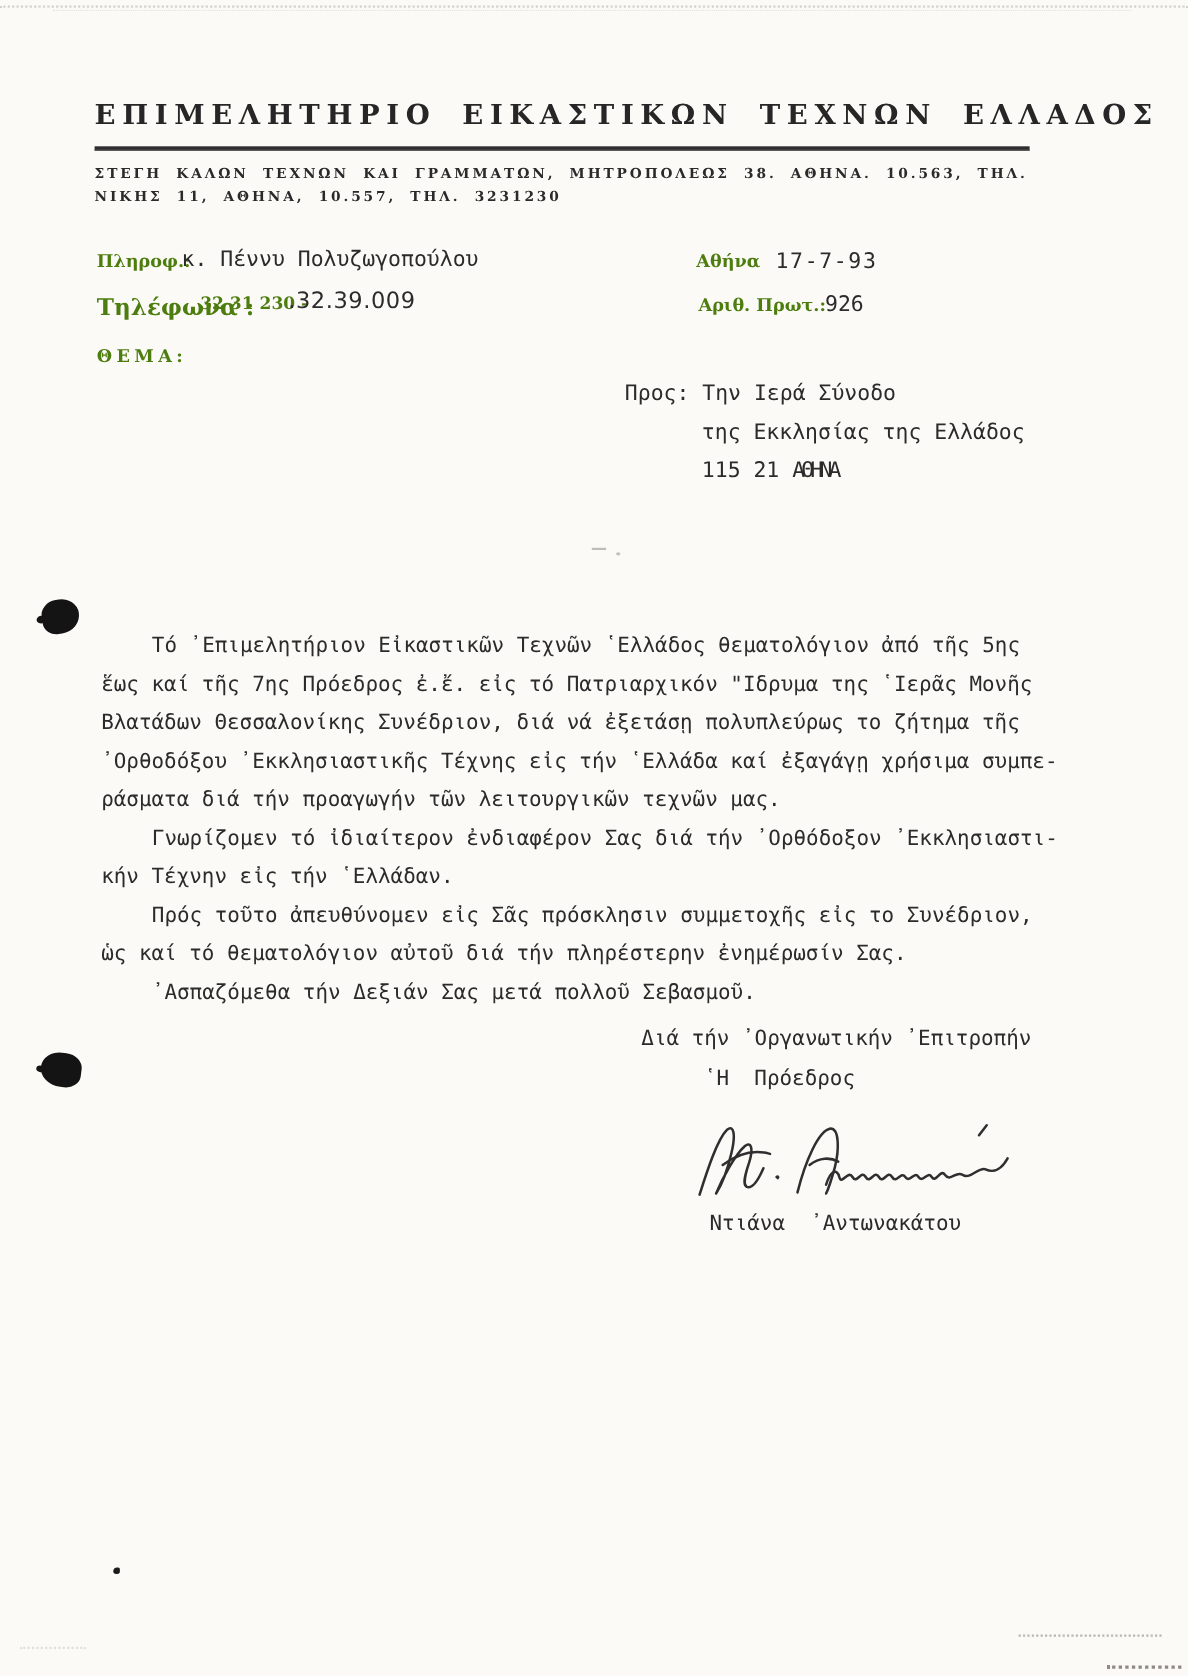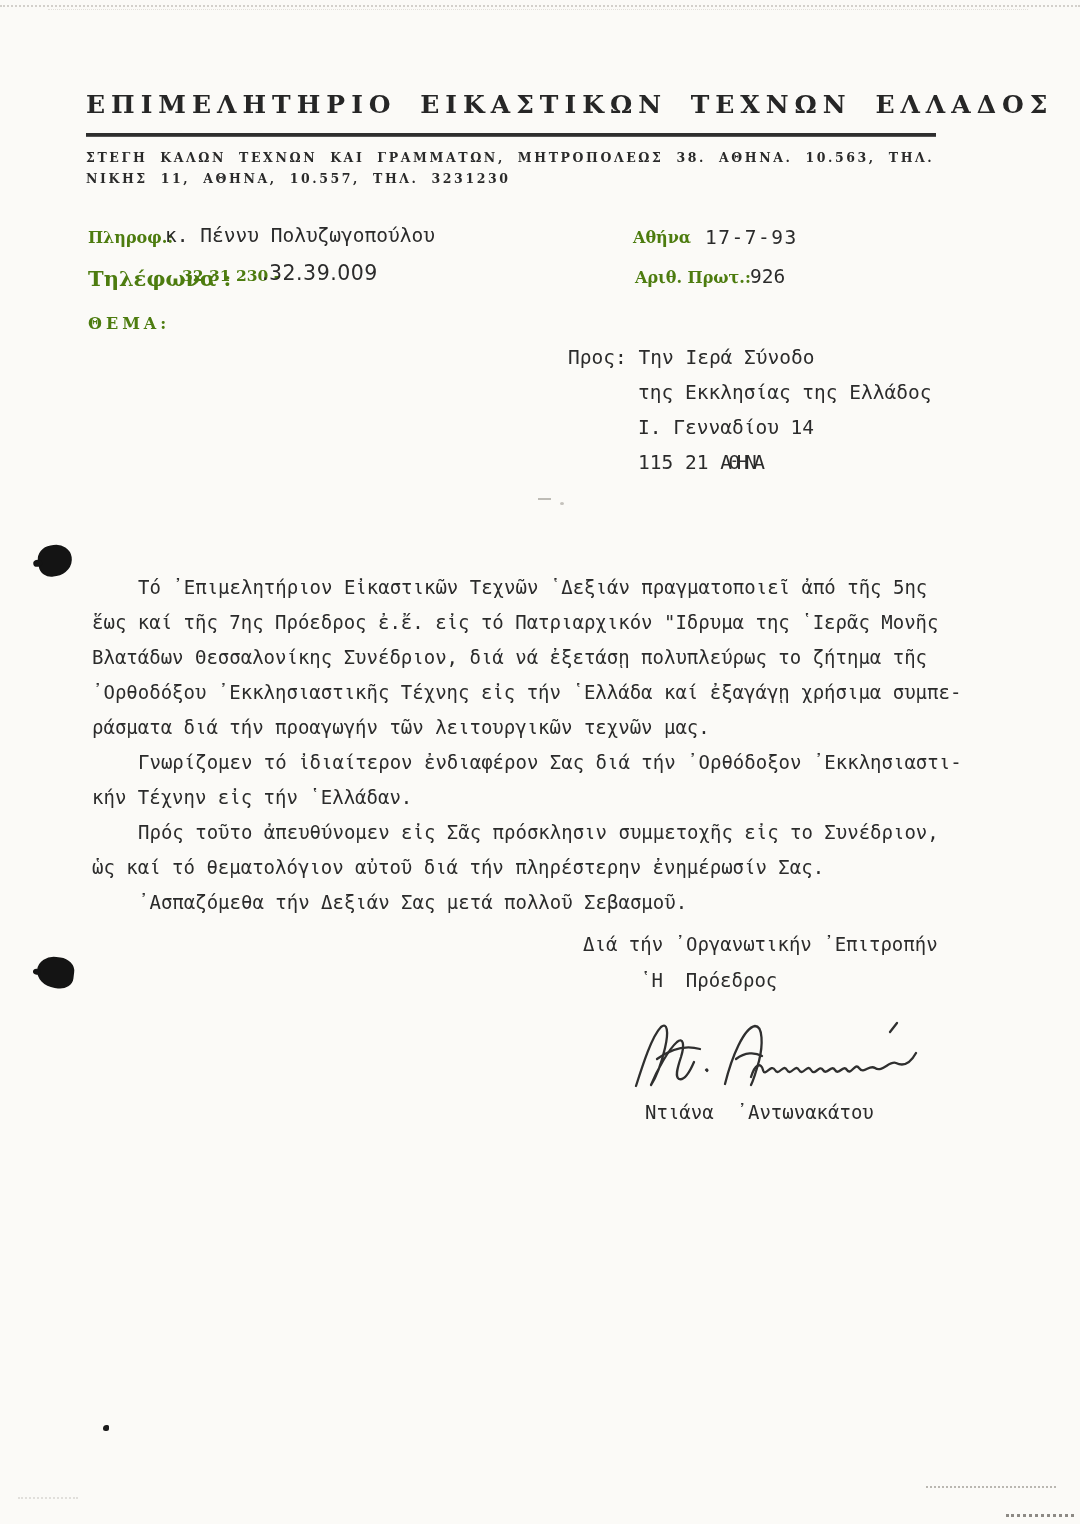--- a/index.html
+++ b/index.html
@@ -97,32 +97,31 @@
   <div class="abs mono date-value">17-7-93</div>
 
   <div class="abs serif lbl protocol-label">Αριθ. Πρωτ.:</div>
   <div class="abs mono protocol-value">926</div>
 
   <div class="abs serif lbl subject-label">ΘΕΜΑ:</div>
 
   <div class="abs mono recipient">
     <div class="r-line">Προς: Την Ιερά Σύνοδο</div>
     <div class="r-line ind">της Εκκλησίας της Ελλάδος</div>
-    <div class="r-line ind">Ι. Γενναδίου 14</div>
     <div class="r-line ind"><span>115 21 </span><span class="city-squeezed">ΑΘΗΝΑ</span></div>
   </div>
 
   <div class="abs mid-dash"></div>
   <div class="abs mid-dot"></div>
 
   <div class="abs ink-blot ink-blot-1"></div>
   <div class="abs ink-blot ink-blot-2"></div>
 
   <div class="abs mono body-text">
-    <div class="body-line indent">Τό ᾿Επιμελητήριον Εἰκαστικῶν Τεχνῶν ῾Δεξιάν πραγματοποιεῖ ἀπό τῆς 5ης</div>
+    <div class="body-line indent">Τό ᾿Επιμελητήριον Εἰκαστικῶν Τεχνῶν ῾Ελλάδος θεματολόγιον ἀπό τῆς 5ης</div>
     <div class="body-line">ἕως καί τῆς 7ης Πρόεδρος ἐ.ἔ. εἰς τό Πατριαρχικόν "Ιδρυμα της ῾Ιερᾶς Μονῆς</div>
     <div class="body-line">Βλατάδων Θεσσαλονίκης Συνέδριον, διά νά ἐξετάσῃ πολυπλεύρως το ζήτημα τῆς</div>
     <div class="body-line">᾿Ορθοδόξου ᾿Εκκλησιαστικῆς Τέχνης εἰς τήν ῾Ελλάδα καί ἐξαγάγῃ χρήσιμα συμπε-</div>
     <div class="body-line">ράσματα διά τήν προαγωγήν τῶν λειτουργικῶν τεχνῶν μας.</div>
     <div class="body-line indent">Γνωρίζομεν τό ἰδιαίτερον ἐνδιαφέρον Σας διά τήν ᾿Ορθόδοξον ᾿Εκκλησιαστι-</div>
     <div class="body-line">κήν Τέχνην εἰς τήν ῾Ελλάδαν.</div>
     <div class="body-line indent">Πρός τοῦτο ἀπευθύνομεν εἰς Σᾶς πρόσκλησιν συμμετοχῆς εἰς το Συνέδριον,</div>
     <div class="body-line">ὡς καί τό θεματολόγιον αὐτοῦ διά τήν πληρέστερην ἐνημέρωσίν Σας.</div>
     <div class="body-line indent">᾿Ασπαζόμεθα τήν Δεξιάν Σας μετά πολλοῦ Σεβασμοῦ.</div>
   </div>

